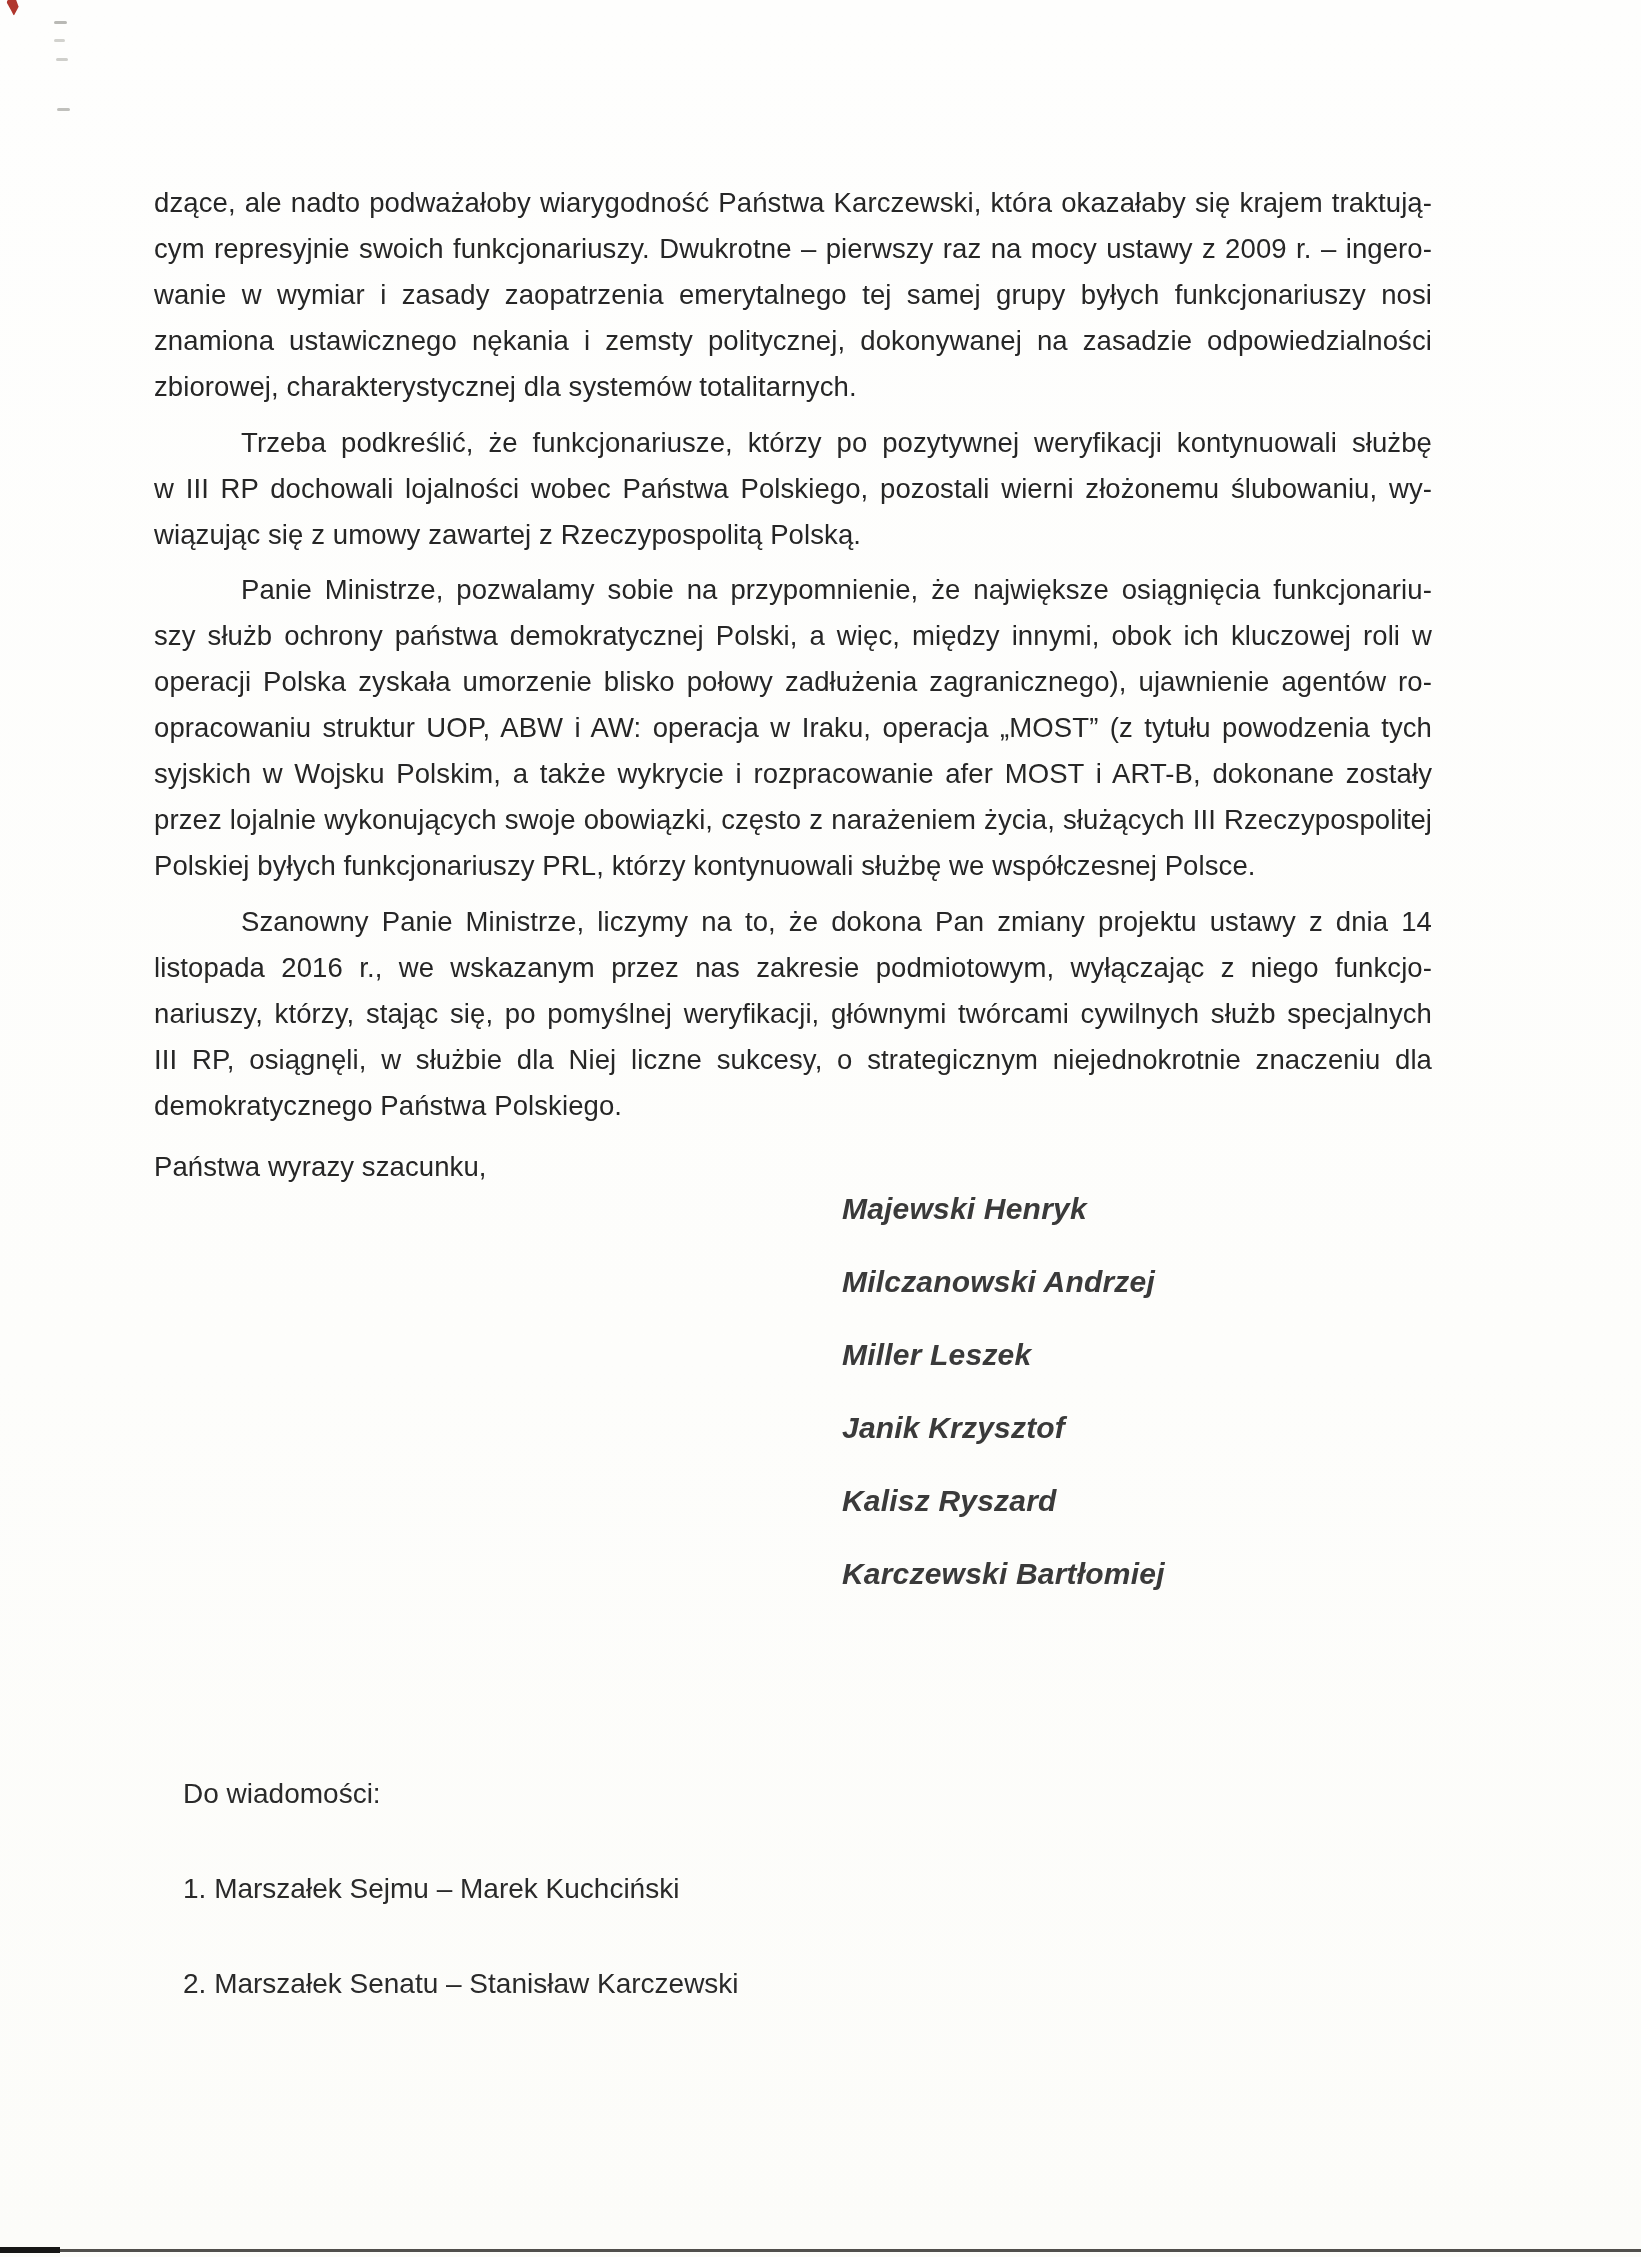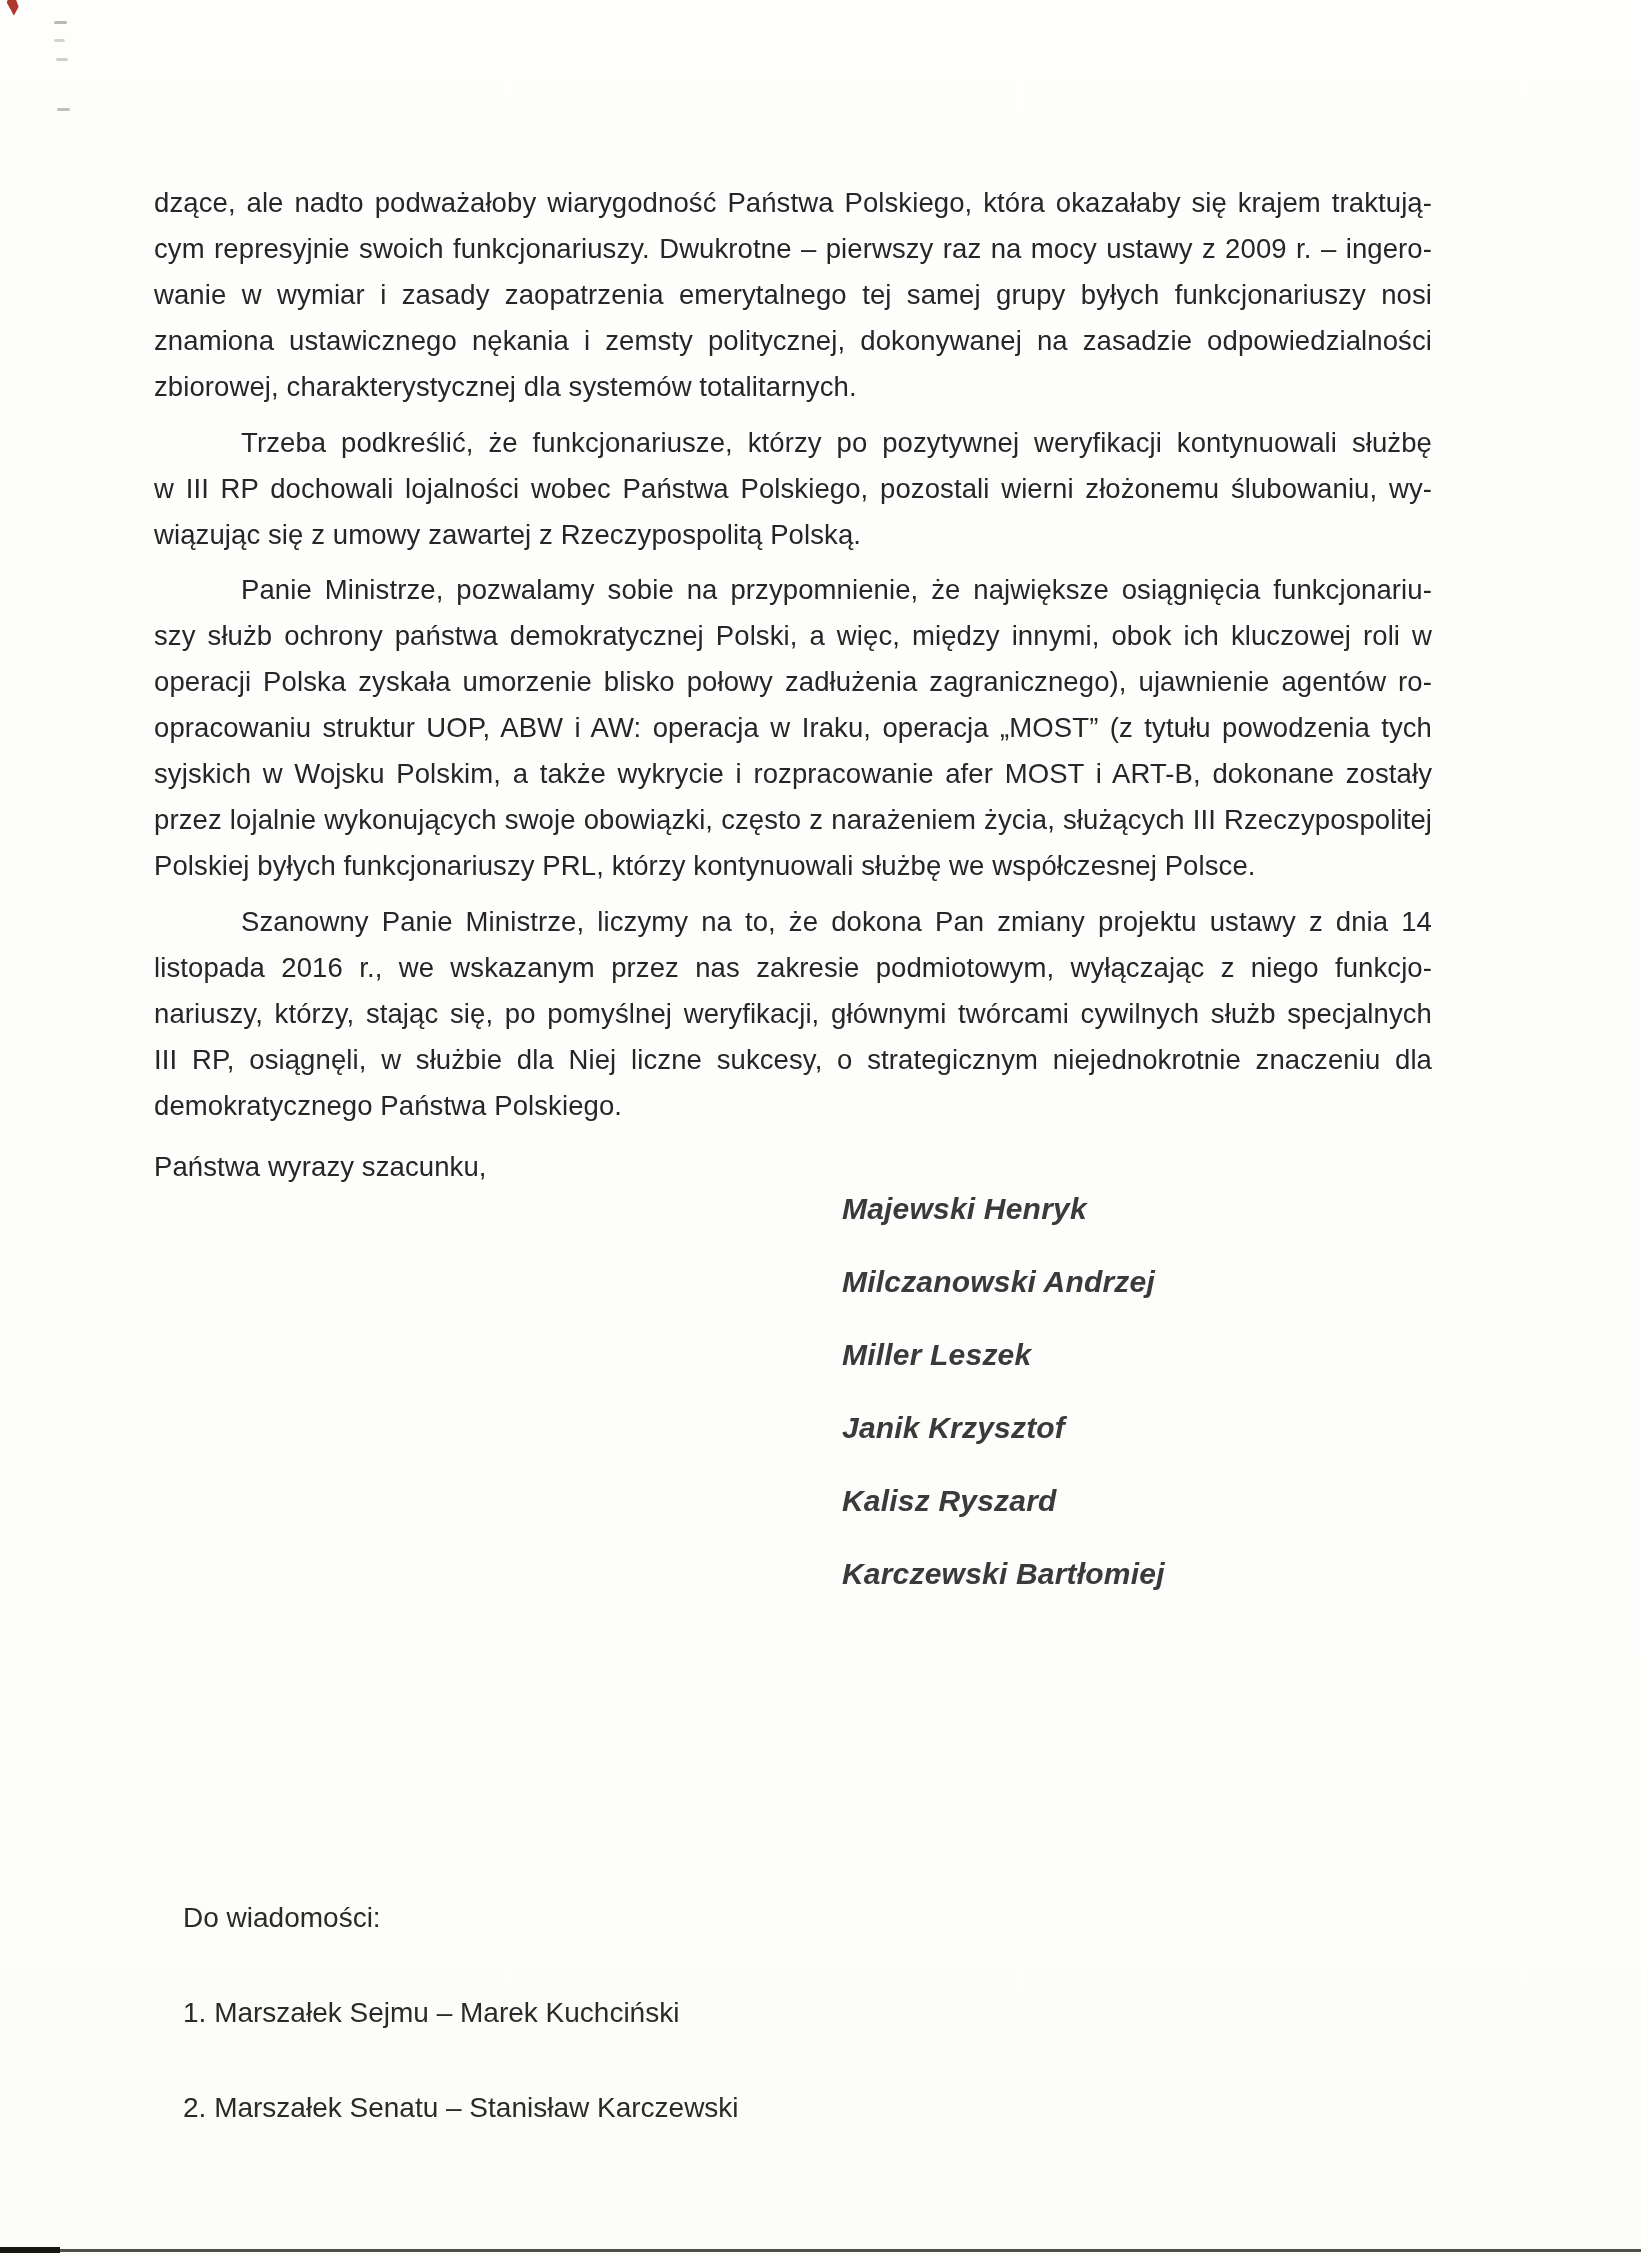--- a/index.html
+++ b/index.html
@@ -45,21 +45,21 @@
     font-style: italic;
     font-weight: bold;
     color: #3a3a3a;
     letter-spacing: 0.2px;
   }
   .sig { line-height: 31px; margin-bottom: 42px; }
   
   .cc {
     position: absolute;
     left: 183px;
-    top: 1901px;
+    top: 1777px;
     font-size: 28px;
     color: #2a2a2a;
   }
   .cc-heading { line-height: 33px; }
   .cc-item { line-height: 33px; margin-top: 62px; }
   
   .red-mark {
     position: absolute;
     left: 5.8px; top: -1.9px;
     width: 12.6px; height: 17.4px;
@@ -97,21 +97,21 @@
 
   <span class="red-mark"></span>
   <span class="dash d1"></span>
   <span class="dash d2"></span>
   <span class="dash d3"></span>
   <span class="dash d4"></span>
 
   <div class="letter-body">
     <div>
         <div class="para">
-          <div class="line just first">dzące, ale nadto podważałoby wiarygodność Państwa Polskiego, która okazałaby się krajem traktują-</div>
+          <div class="line just first">dzące, ale nadto podważałoby wiarygodność Państwa Karczewski, która okazałaby się krajem traktują-</div>
           <div class="line just">cym represyjnie swoich funkcjonariuszy. Dwukrotne – pierwszy raz na mocy ustawy z 2009 r. – ingero-</div>
           <div class="line just">wanie w wymiar i zasady zaopatrzenia emerytalnego tej samej grupy byłych funkcjonariuszy nosi</div>
           <div class="line just">znamiona ustawicznego nękania i zemsty politycznej, dokonywanej na zasadzie odpowiedzialności</div>
           <div class="line">zbiorowej, charakterystycznej dla systemów totalitarnych.</div>
         </div>
         <div class="para indent">
           <div class="line just first">Trzeba podkreślić, że funkcjonariusze, którzy po pozytywnej weryfikacji kontynuowali służbę</div>
           <div class="line just">w III RP dochowali lojalności wobec Państwa Polskiego, pozostali wierni złożonemu ślubowaniu, wy-</div>
           <div class="line">wiązując się z umowy zawartej z Rzeczypospolitą Polską.</div>
         </div>

